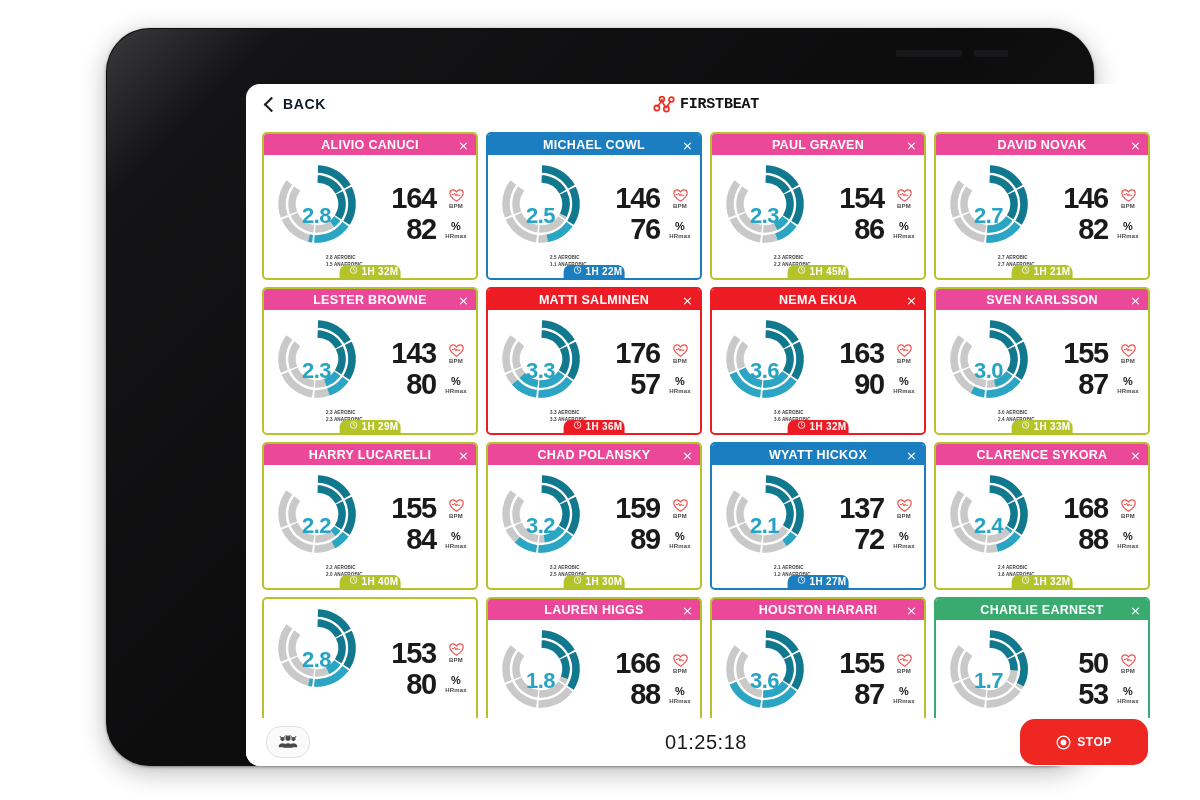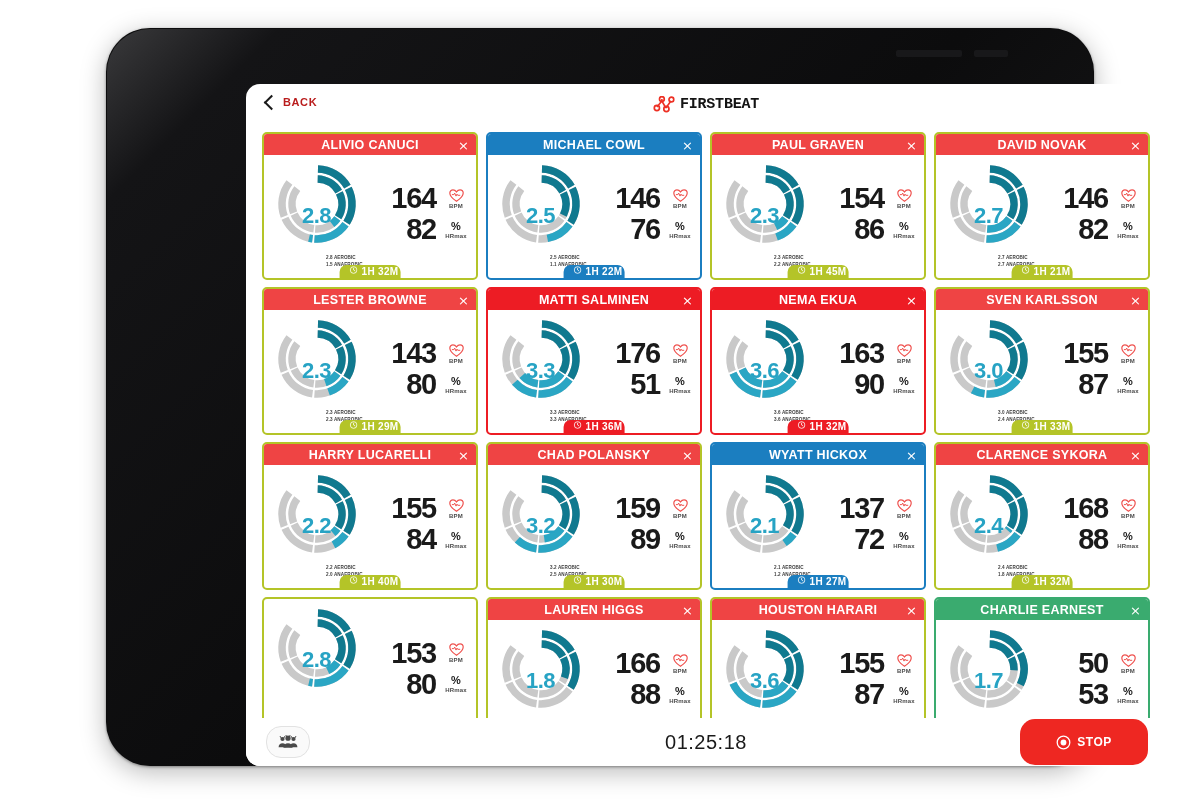--- a/index.html
+++ b/index.html
@@ -42,21 +42,21 @@
   }
   #back-button{
     position:absolute;left:20px;top:12px;
     display:flex;align-items:center;gap:6px;
     cursor:pointer;
   }
   #back-button .chev{
     width:9px;height:9px;border-left:2px solid #1a1a1a;border-bottom:2px solid #1a1a1a;
     transform:rotate(45deg);display:block;
   }
-  #back-label{font-size:11px;font-weight:bold;letter-spacing:.6px;color:#b91c1c;}
+  #back-label{font-size:14px;font-weight:bold;letter-spacing:.6px;color:#0f172a;}
 
   #brand{
     position:absolute;left:50%;transform:translateX(-50%);top:12px;
     display:flex;align-items:center;gap:5px;
   }
   #brand-name{font-size:15px;font-weight:bold;letter-spacing:-.2px;color:#141414;font-family:Liberation Mono, monospace;}
 
   
   #grid{
     position:absolute;left:16px;top:48px;
@@ -75,21 +75,21 @@
     display:flex;flex-direction:column;
     box-sizing:border-box;
     overflow:hidden;
   }
   .card.theme-blue  { border-color:#1b7ec0; }
   .card.theme-red   { border-color:#ed1c24; }
   .card.theme-green { border-color:#3aab6f; }
 
   .card-header{
     height:21px;flex:0 0 21px;
-    background:#ef4444;
+    background:#ec4899;
     display:flex;align-items:center;justify-content:center;
     position:relative;
   }
   .theme-blue  > .card-header{background:#1b7ec0;}
   .theme-red   > .card-header{background:#ed1c24;}
   .theme-green > .card-header{background:#3aab6f;}
 
   .card-name{
     color:#ffffff;font-size:12.5px;font-weight:bold;letter-spacing:.3px;
     white-space:nowrap;
@@ -548,21 +548,21 @@
           <div class="metric-num">176</div>
           <div class="metric-side">
             <svg width="15" height="13" viewBox="0 0 15 13">
               <path d="M7.5 12.2C7.5 12.2 0.8 8.1 0.8 4.1 0.8 2.1 2.3 0.8 4 0.8c1.4 0 2.7 0.9 3.5 2.1C8.3 1.7 9.6 0.8 11 0.8c1.7 0 3.2 1.3 3.2 3.3 0 4-6.7 8.1-6.7 8.1z" fill="none" stroke="#ef5350" stroke-width="1.2"></path>
               <path d="M2.9 5.6h2.0l0.8-1.5 1.3 3.0 1.0-2.0 0.7 1.2h2.5" fill="none" stroke="#ef5350" stroke-width="1"></path>
             </svg>
             <div class="metric-unit">BPM</div>
           </div>
         </div>
         <div class="metric-row">
-          <div class="metric-num">51</div>
+          <div class="metric-num">57</div>
           <div class="metric-side">
             <div class="pct-sign">%</div>
             <div class="metric-unit">HRmax</div>
           </div>
         </div>
       </div>
       <div class="duration">
         <svg class="clock-ico" viewBox="0 0 12 12">
           <circle cx="6" cy="6" r="5" fill="none" stroke="#ffffff" stroke-width="1.2"></circle>
           <path d="M6 3.2V6l2 1.3" fill="none" stroke="#ffffff" stroke-width="1.2" stroke-linecap="round"></path>

